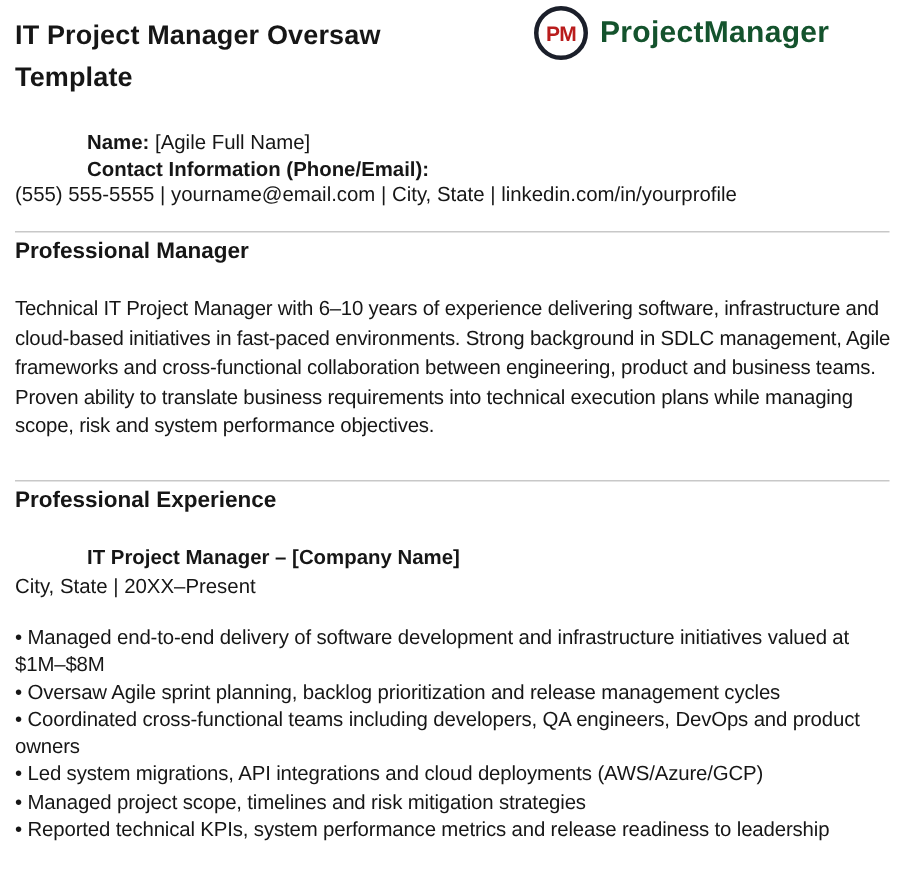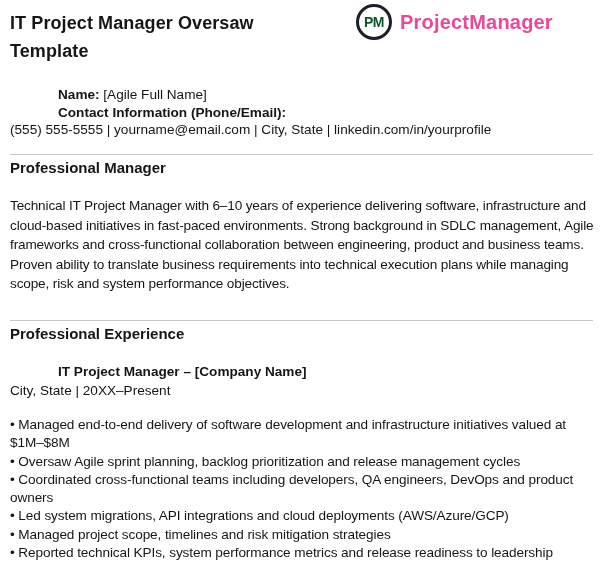--- a/index.html
+++ b/index.html
@@ -11,24 +11,24 @@
     position: absolute; left: 10px; top: 9px; width: 300px;
     font-size: 18px; font-weight: bold; line-height: 28px; letter-spacing: 0.1px;
   }
   .logo {
     position: absolute; left: 356px; top: 3px; height: 38px;
     display: flex; align-items: center;
   }
   .logo-circle {
     width: 36px; height: 36px; border: 3px solid #1b1f2a; border-radius: 50%;
     box-sizing: border-box; display: flex; align-items: center; justify-content: center;
-    font-weight: bold; font-size: 14px; color: #14532d; letter-spacing: -0.5px;
+    font-weight: bold; font-size: 14px; color: #b91c1c; letter-spacing: -0.5px;
   }
   .logo-text {
-    margin-left: 8px; font-weight: bold; font-size: 20px; color: #ec4899;
+    margin-left: 8px; font-weight: bold; font-size: 20px; color: #14532d;
     letter-spacing: 0.2px;
   }
   .contact {
     position: absolute; left: 10px; top: 86px; width: 585px;
     font-size: 13.6px; line-height: 17.5px;
   }
   .bold { font-weight: bold; margin-left: 48px; }
   .rule { position: absolute; left: 10px; width: 583px; height: 1px; background: #c8c8c8; }
   .section-head {
     position: absolute; left: 10px; font-size: 15px; font-weight: bold; line-height: 20px;

